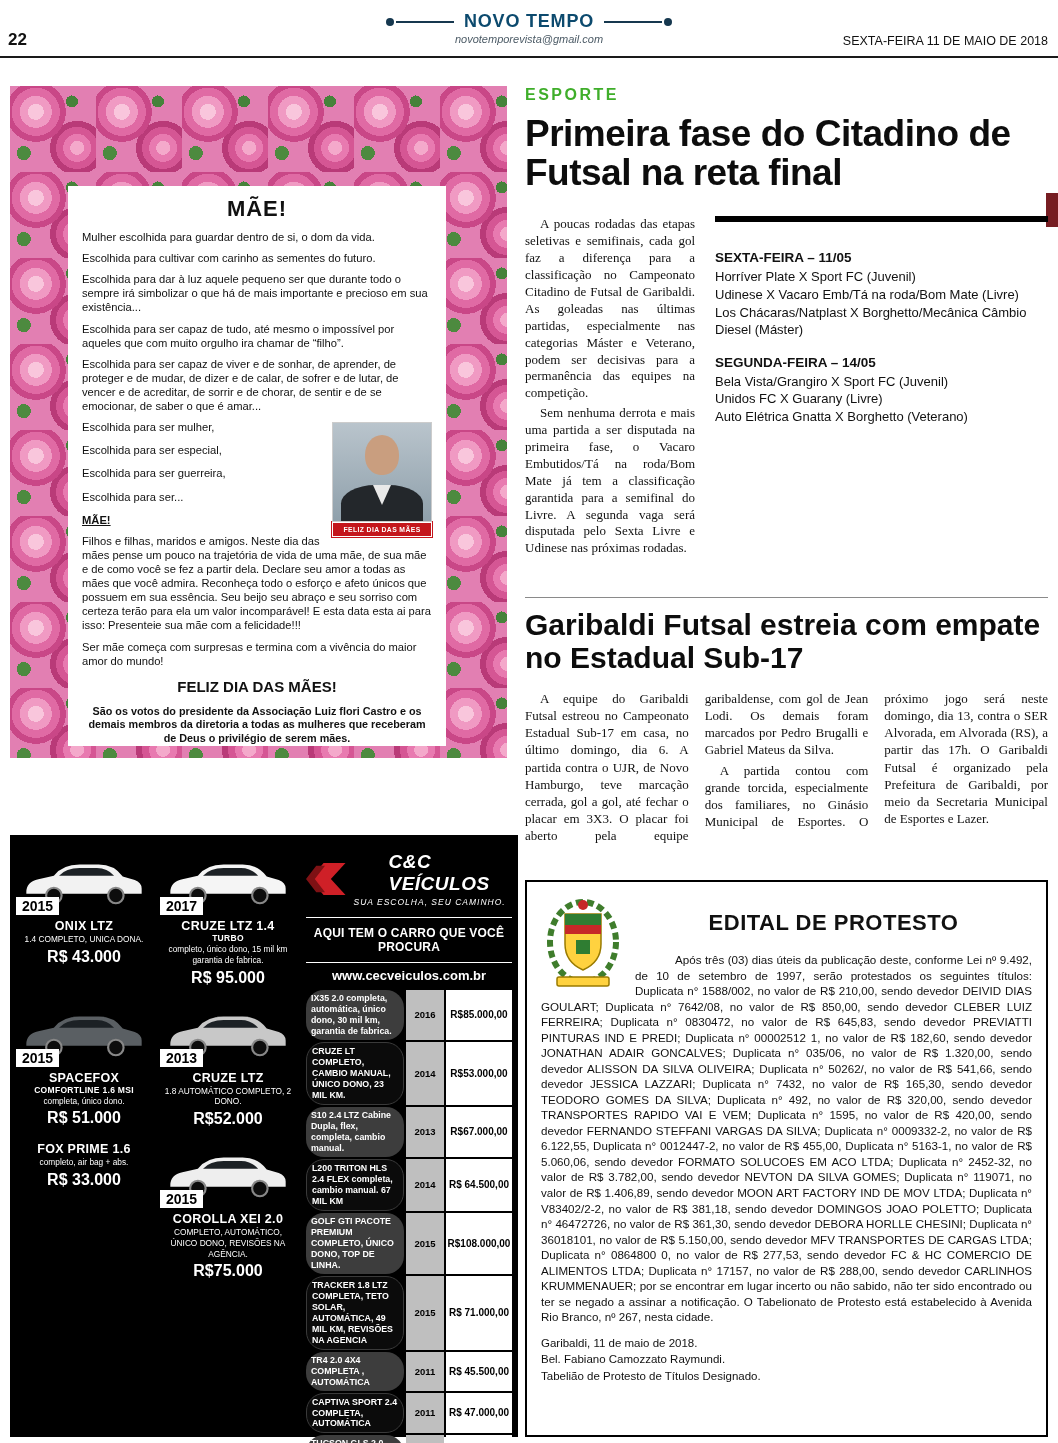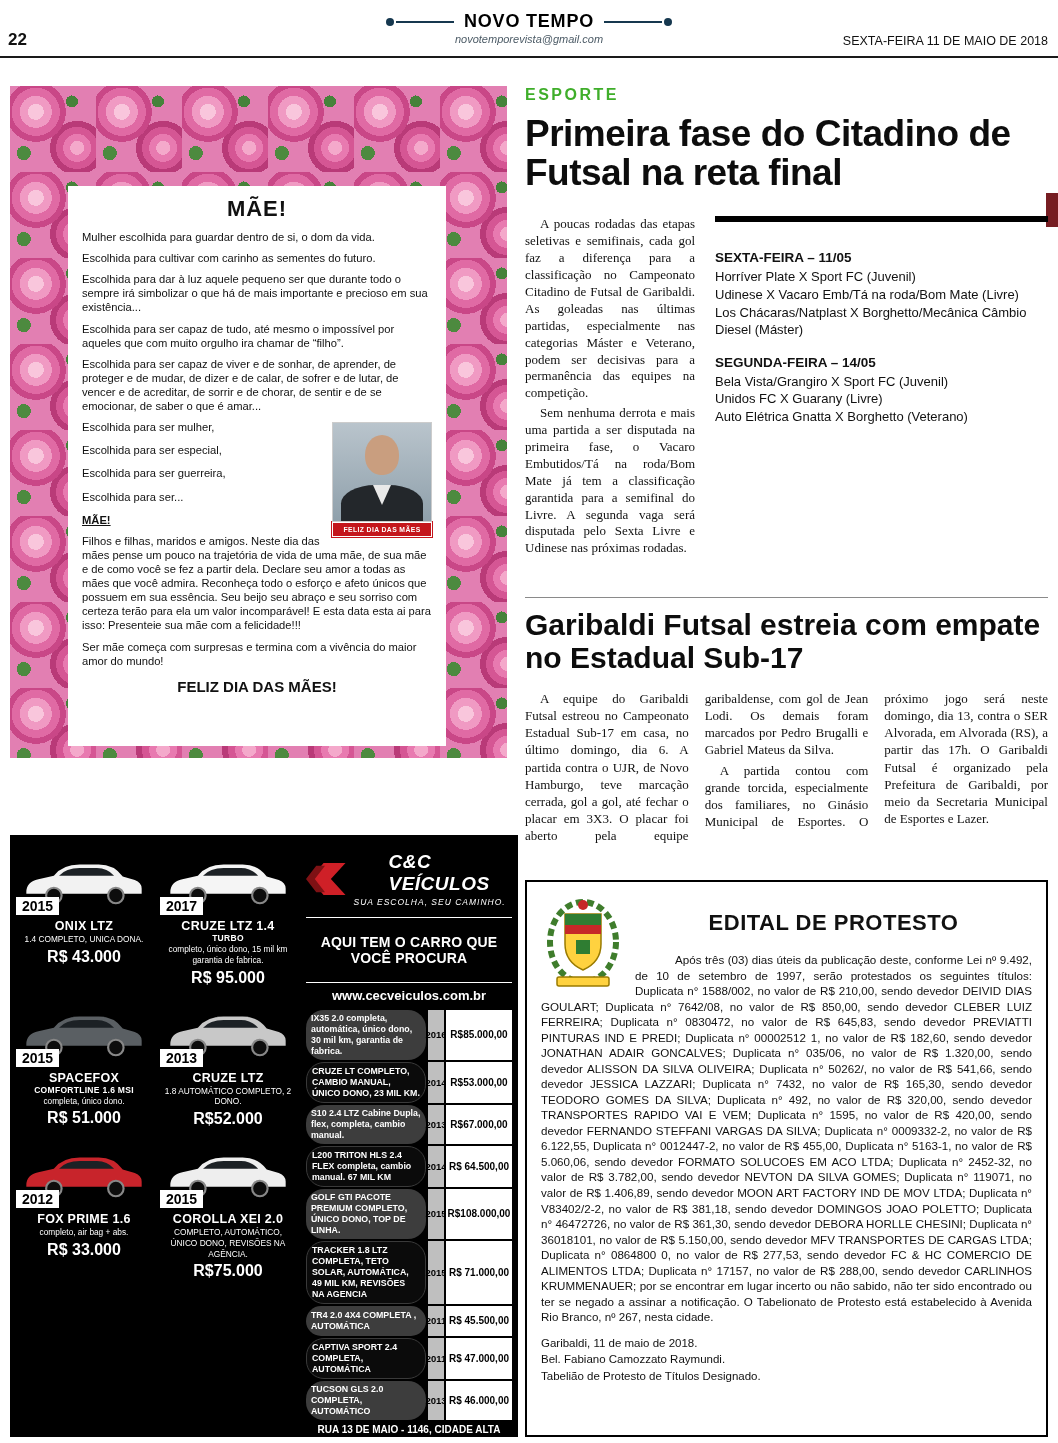--- a/index.html
+++ b/index.html
@@ -4,21 +4,21 @@
 <style>
   * { margin:0; padding:0; box-sizing:border-box; }
   html,body { width:1058px; }
   body { height:1443px; position:relative; background:#ffffff; font-family:"Liberation Sans",sans-serif; color:#111; overflow:hidden; }
   .page { position:absolute; inset:0; background:#fff; }
 
   
   .header { position:absolute; left:0; top:0; width:1058px; height:58px; border-bottom:2px solid #1a1a1a; }
   .page-num { position:absolute; left:8px; top:30px; font-size:17px; font-weight:bold; }
   .masthead-wrap { position:absolute; left:0; right:0; top:11px; display:flex; align-items:center; justify-content:center; gap:10px; }
-  .masthead { font-size:18px; font-weight:bold; color:#000000; letter-spacing:.8px; }
+  .masthead { font-size:18px; font-weight:bold; color:#0c4a6e; letter-spacing:.8px; }
   .deco { width:58px; height:2px; background:#16384f; position:relative; }
   .deco-left::before, .deco-right::after { content:""; position:absolute; top:-3px; width:8px; height:8px; border-radius:50%; background:#16384f; }
   .deco-left::before { left:-10px; }
   .deco-right::after { right:-10px; }
   .email { position:absolute; left:0; right:0; top:33px; text-align:center; font-style:italic; font-size:11px; color:#4c5b66; }
   .date { position:absolute; right:10px; top:34px; font-size:12.5px; color:#111; }
 
   .page-mark { position:absolute; right:0; top:193px; width:12px; height:34px; background:#771d22; }
 
   
@@ -71,28 +71,28 @@
   .car-pic svg { width:100%; height:100%; display:block; }
   .year-badge { position:absolute; left:0; bottom:-4px; background:#fff; color:#000; font-weight:bold; font-size:14px; padding:1px 6px; }
   .car-name { font-weight:bold; font-size:12.5px; margin-top:8px; letter-spacing:.3px; }
   .car-sub { font-weight:bold; font-size:8.5px; letter-spacing:.3px; }
   .car-desc { font-size:8.3px; line-height:1.3; margin-top:1px; padding:0 4px; }
   .car-price { font-weight:bold; font-size:16px; margin-top:3px; }
   .cc-col { flex:1; margin-left:10px; display:flex; flex-direction:column; }
   .cc-logo { display:flex; align-items:center; justify-content:center; gap:8px; margin-top:10px; }
   .cc-name { font-size:19px; font-weight:bold; font-style:italic; letter-spacing:.5px;margin-left:35px; }
   .cc-tag { font-size:8.5px; font-style:italic; letter-spacing:1px; margin-top:2px; }
-  .promo { border-top:1px solid #fff; border-bottom:1px solid #fff; text-align:center; font-weight:bold; font-size:14px; padding:16px 0; margin-top:10px; letter-spacing:.2px; }
+  .promo { border-top:1px solid #fff; border-bottom:1px solid #fff; text-align:center; font-weight:bold; font-size:12px; padding:8px 0; margin-top:10px; letter-spacing:.2px; }
   .website { text-align:center; font-weight:bold; font-size:13px; padding:5px 0 6px; }
   .listing-table { margin-top:1px; }
   .listing-row { display:flex; align-items:stretch; margin-bottom:2px; min-height:30px; }
   .listing-desc { flex:1; font-size:8.8px; font-weight:bold; padding:3px 5px; display:flex; align-items:center; line-height:1.25; text-align:left;border-radius:18px; }
   .row-dark .listing-desc { background:#3d3d3d; }
   .row-black .listing-desc { background:#0b0b0b; border:1px solid #3a3a3a; }
-  .listing-year { width:16px; background:#bfbfbf; color:#000; font-weight:bold; font-size:9.5px; display:flex; align-items:center; justify-content:center; margin-left:2px; }
+  .listing-year { width:38px; background:#bfbfbf; color:#000; font-weight:bold; font-size:9.5px; display:flex; align-items:center; justify-content:center; margin-left:2px; }
   .listing-price { width:66px; background:#fff; color:#000; font-weight:bold; font-size:10px; display:flex; align-items:center; justify-content:center; margin-left:2px; }
   .cc-footer { margin-top:auto; text-align:center; font-size:10px; line-height:1.5; padding-bottom:4px; }
   .cc-footer .b { font-weight:bold; }
 
   
   .edital { position:absolute; left:525px; top:880px; width:523px; height:557px; border:2px solid #000; background:#fff; padding:10px 14px; overflow:hidden; }
   .edital-crest { float:left; width:80px; height:96px; margin:2px 12px 4px 2px; }
   .edital-title { text-align:center; font-size:22px; font-weight:bold; padding-top:18px; letter-spacing:.5px; }
   .edital-body { margin-top:16px; font-size:11.6px; text-align:justify; line-height:1.34; text-indent:40px; }
   .edital-sign { margin-top:10px; font-size:11.5px; line-height:1.45; }
@@ -131,20 +131,21 @@
         <div class="photo-banner">FELIZ DIA DAS MÃES</div>
       </div>
       <p class="mae-line">Escolhida para ser mulher,</p>
       <p class="mae-line">Escolhida para ser especial,</p>
       <p class="mae-line">Escolhida para ser guerreira,</p>
       <p class="mae-line">Escolhida para ser...</p>
       <p class="mae-label">MÃE!</p>
       <p>Filhos e filhas, maridos e amigos. Neste dia das mães pense um pouco na trajetória de vida de uma mãe, de sua mãe e de como você se fez a partir dela. Declare seu amor a todas as mães que você admira. Reconheça todo o esforço e afeto únicos que possuem em sua essência. Seu beijo seu abraço e seu sorriso com certeza terão para ela um valor incomparável! E esta data esta ai para isso: Presenteie sua mãe com a felicidade!!!</p>
       <p>Ser mãe começa com surpresas e termina com a vivência do maior amor do mundo!</p>
       <p class="mae-greeting">FELIZ DIA DAS MÃES!</p>
+      <p class="mae-footer">São os votos do presidente da Associação Luiz flori Castro e os demais membros da diretoria a todas as mulheres que receberam de Deus o privilégio de serem mães.</p>
     </div>
   </section>
 
   <section class="esporte">
     <div class="esporte-label">ESPORTE</div>
     <h1 class="headline1">Primeira fase do Citadino de Futsal na reta final</h1>
     <div class="art1-row">
       <div class="art1-body">
         <p>A poucas rodadas das etapas seletivas e semifinais, cada gol faz a diferença para a classificação no Campeonato Citadino de Futsal de Garibaldi. As goleadas nas últimas partidas, especialmente nas categorias Máster e Veterano, podem ser decisivas para a permanência das equipes na competição.</p>
         <p>Sem nenhuma derrota e mais uma partida a ser disputada na primeira fase, o Vacaro Embutidos/Tá na roda/Bom Mate já tem a classificação garantida para a semifinal do Livre. A segunda vaga será disputada pelo Sexta Livre e Udinese nas próximas rodadas.</p>
@@ -235,29 +236,20 @@
           </svg>
           <span class="year-badge">2013</span>
         </div>
         <div class="car-name">CRUZE LTZ</div>
         <div class="car-sub"></div>
         <div class="car-desc">1.8 AUTOMÁTICO COMPLETO, 2 DONO.</div>
         <div class="car-price">R$52.000</div>
       </div>
 
       <div class="car-card">
-        <div class="car-pic">
-          <svg viewBox="0 0 158 64">
-            <path d="M12 46 Q12 34 26 31 L44 27 Q54 14 74 14 L96 14 Q114 14 124 28 L138 32 Q146 35 146 42 L146 48 L12 48 Z" fill="#c8242b"></path>
-            <path d="M50 27 Q58 18 74 18 L94 18 Q106 18 114 27 Z" fill="#1c2125"></path>
-            <circle cx="44" cy="50" r="9" fill="#0d0d0d" stroke="#888" stroke-width="2.5"></circle>
-            <circle cx="116" cy="50" r="9" fill="#0d0d0d" stroke="#888" stroke-width="2.5"></circle>
-          </svg>
-          <span class="year-badge">2012</span>
-        </div>
         <div class="car-name">FOX PRIME 1.6</div>
         <div class="car-sub"></div>
         <div class="car-desc">completo, air bag + abs.</div>
         <div class="car-price">R$ 33.000</div>
       </div>
 
       <div class="car-card">
         <div class="car-pic">
           <svg viewBox="0 0 158 64">
             <path d="M12 46 Q12 34 26 31 L44 27 Q54 14 74 14 L96 14 Q114 14 124 28 L138 32 Q146 35 146 42 L146 48 L12 48 Z" fill="#eeeeee"></path>

